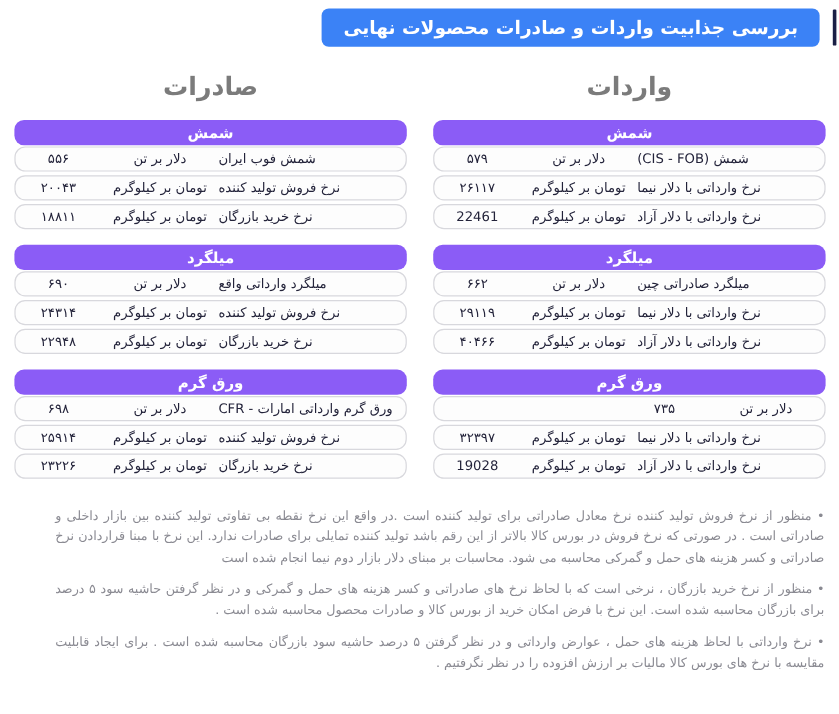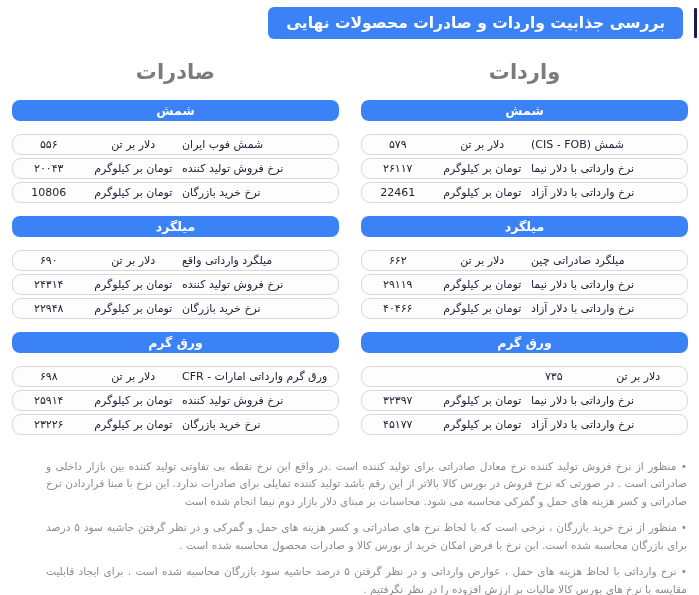--- a/index.html
+++ b/index.html
@@ -68,29 +68,29 @@
     font-weight: bold;
     margin: 14px 0 16px 0;
     letter-spacing: 0;
   }
 
   
   .tbl {
     margin-bottom: 13px;
   }
   .tbl-head {
-    background: #3b82f6;
+    background: #8b5cf6;
     color: #ffffff;
     border-radius: 8px;
     height: 21px;
     line-height: 21px;
     text-align: center;
     font-size: 12.5px;
     font-weight: bold;
-    margin-bottom: 13px;
+    margin-bottom: 1px;
   }
   .tbl-row {
     display: flex;
     flex-direction: row;
     align-items: center;
     border: 1px solid #d8d8dd;
     border-radius: 9px;
     background: #fdfdfd;
     height: 21px;
     margin-bottom: 3px;
@@ -194,21 +194,21 @@
         <div class="cell-value">۷۳۵</div>
       </div>
       <div class="tbl-row">
         <div class="cell-label">نرخ وارداتی با دلار نیما</div>
         <div class="cell-unit">تومان بر کیلوگرم</div>
         <div class="cell-value">۳۲۳۹۷</div>
       </div>
       <div class="tbl-row">
         <div class="cell-label">نرخ وارداتی با دلار آزاد</div>
         <div class="cell-unit">تومان بر کیلوگرم</div>
-        <div class="cell-value">۴۵۱۷۷</div>
+        <div class="cell-value">19028</div>
       </div>
     </div>
   </div>
 
   <div class="column">
     <div class="col-title">صادرات</div>
 
     <div class="tbl">
       <div class="tbl-head">شمش</div>
       <div class="tbl-row">
@@ -217,21 +217,21 @@
         <div class="cell-value">۵۵۶</div>
       </div>
       <div class="tbl-row">
         <div class="cell-label">نرخ فروش تولید کننده</div>
         <div class="cell-unit">تومان بر کیلوگرم</div>
         <div class="cell-value">۲۰۰۴۳</div>
       </div>
       <div class="tbl-row">
         <div class="cell-label">نرخ خرید بازرگان</div>
         <div class="cell-unit">تومان بر کیلوگرم</div>
-        <div class="cell-value">10806</div>
+        <div class="cell-value">۱۸۸۱۱</div>
       </div>
     </div>
 
     <div class="tbl">
       <div class="tbl-head">میلگرد</div>
       <div class="tbl-row">
         <div class="cell-label">میلگرد وارداتی واقع</div>
         <div class="cell-unit">دلار بر تن</div>
         <div class="cell-value">۶۹۰</div>
       </div>

